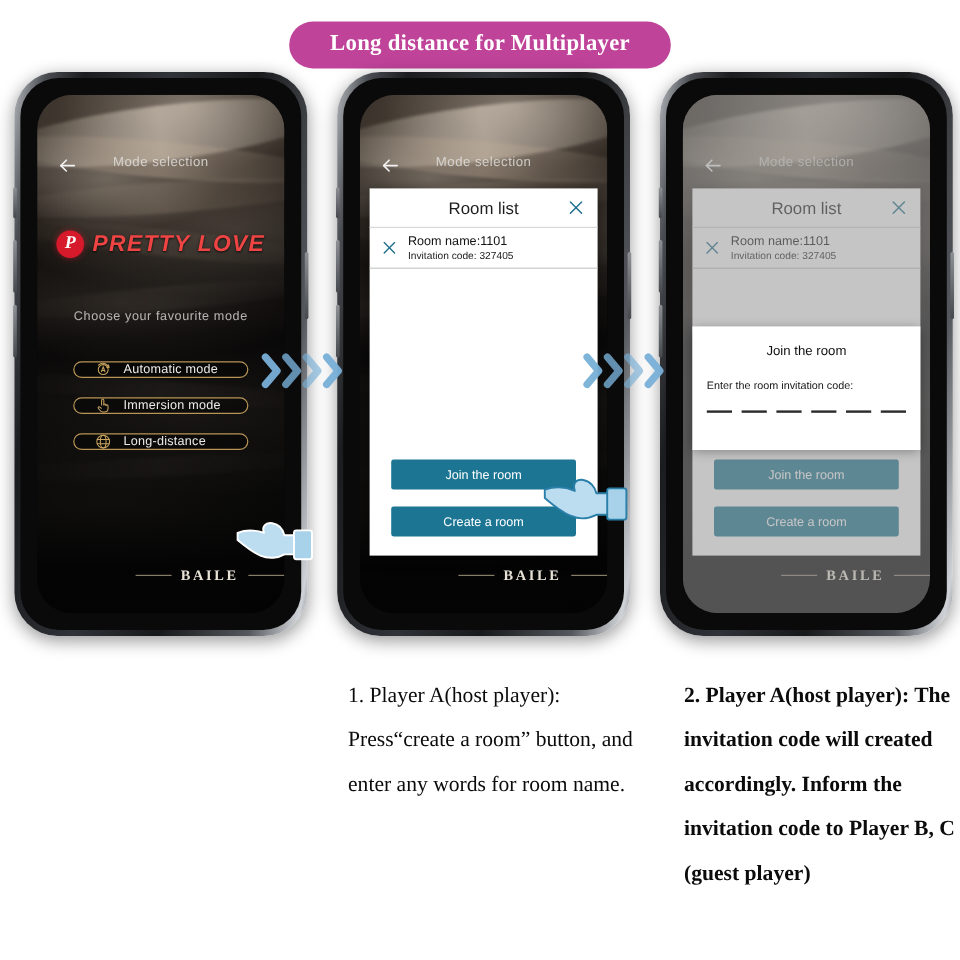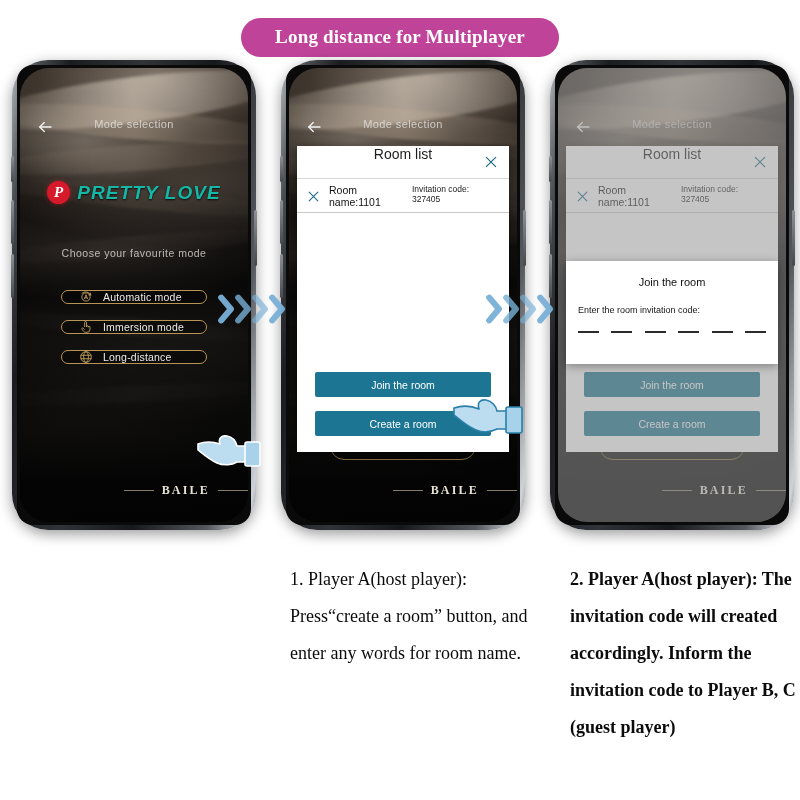--- a/index.html
+++ b/index.html
@@ -39,23 +39,23 @@
     background: linear-gradient(100deg,#b9bcc0 0%,#4a4d52 8%,#1b1c1f 18%,#303338 40%,#17181a 62%,#55585d 85%,#cfd2d6 97%,#85888d 100%);
     padding: 5px;
     box-shadow: 0 4px 14px rgba(0,0,0,.40);
   }
   .phone.p1 { left: 12px; }
   .phone.p2 { left: 281px; }
   .phone.p3 { left: 550px; }
 
   .phone-inner {
     width: 100%; height: 100%;
-    border-radius: 16px;
+    border-radius: 32px;
     background: #0a0a0b;
-    padding: 3px;
+    padding: 14px;
     text-decoration: underline;
   }
   .screen {
     position: relative;
     width: 100%; height: 100%;
     border-radius: 29px;
     overflow: hidden;
     background: #050506;
   }
 
@@ -122,21 +122,21 @@
   .logo-badge {
     width: 23px; height: 23px; border-radius: 50%;
     background: #d6192b;
     display: flex; align-items: center; justify-content: center;
     font-family: "Liberation Serif", serif;
     font-style: italic; font-weight: 700;
     font-size: 15px; color: #ffffff;
     box-shadow: 0 0 5px rgba(214,25,43,.55);
   }
   .logo-text {
-    color: #14b8a6;
+    color: #ef4444;
     font-size: 19px;
     font-weight: 700;
     font-style: italic;
     letter-spacing: 1.1px;
     text-shadow: 0 1px 2px rgba(0,0,0,.8);
   }
 
   .choose-text {
     position: absolute; top: 179px; left: 0; width: 100%;
     text-align: center;
@@ -185,36 +185,36 @@
     position: absolute; left: 8px; right: 8px; top: 78px;
     background: #ffffff;
     z-index: 5;
     box-shadow: 0 2px 10px rgba(0,0,0,.5);
     height: 306px;
     display: flex; flex-direction: column;
   }
   .dlg-title-row {
     position: relative;
     height: 33px; flex: none;
-    display: flex; justify-content: center;
+    display: flex; align-items: center; justify-content: center;
     border-bottom: 1px solid #d8d8d8;
   }
   .dlg-title { font-size: 14px; color: #1d1d1d; }
   .dlg-close {
     position: absolute; right: 11px; top: 50%; transform: translateY(-50%);
     width: 14px; height: 14px; color: #1f6f8b;
   }
   .room-row {
     height: 34px; flex: none;
     display: flex; align-items: center; gap: 9px;
     padding: 0 10px;
     border-bottom: 1px solid #c9c9c9;
   }
   .room-x { width: 13px; height: 13px; color: #1f6f8b; flex: none; }
-  .room-lines { display: flex; flex-direction: row; gap: 1px; }
+  .room-lines { display: flex; flex-direction: column; gap: 1px; }
   .room-name { font-size: 10.5px; color: #121212; }
   .room-code { font-size: 8.5px; color: #1b1b1b; }
   .dlg-spacer { flex: 1 1 auto; }
   .dlg-actions {
     flex: none;
     padding: 0 18px 16px 18px;
     display: flex; flex-direction: column; gap: 14px;
   }
   .dlg-btn {
     height: 25px;

